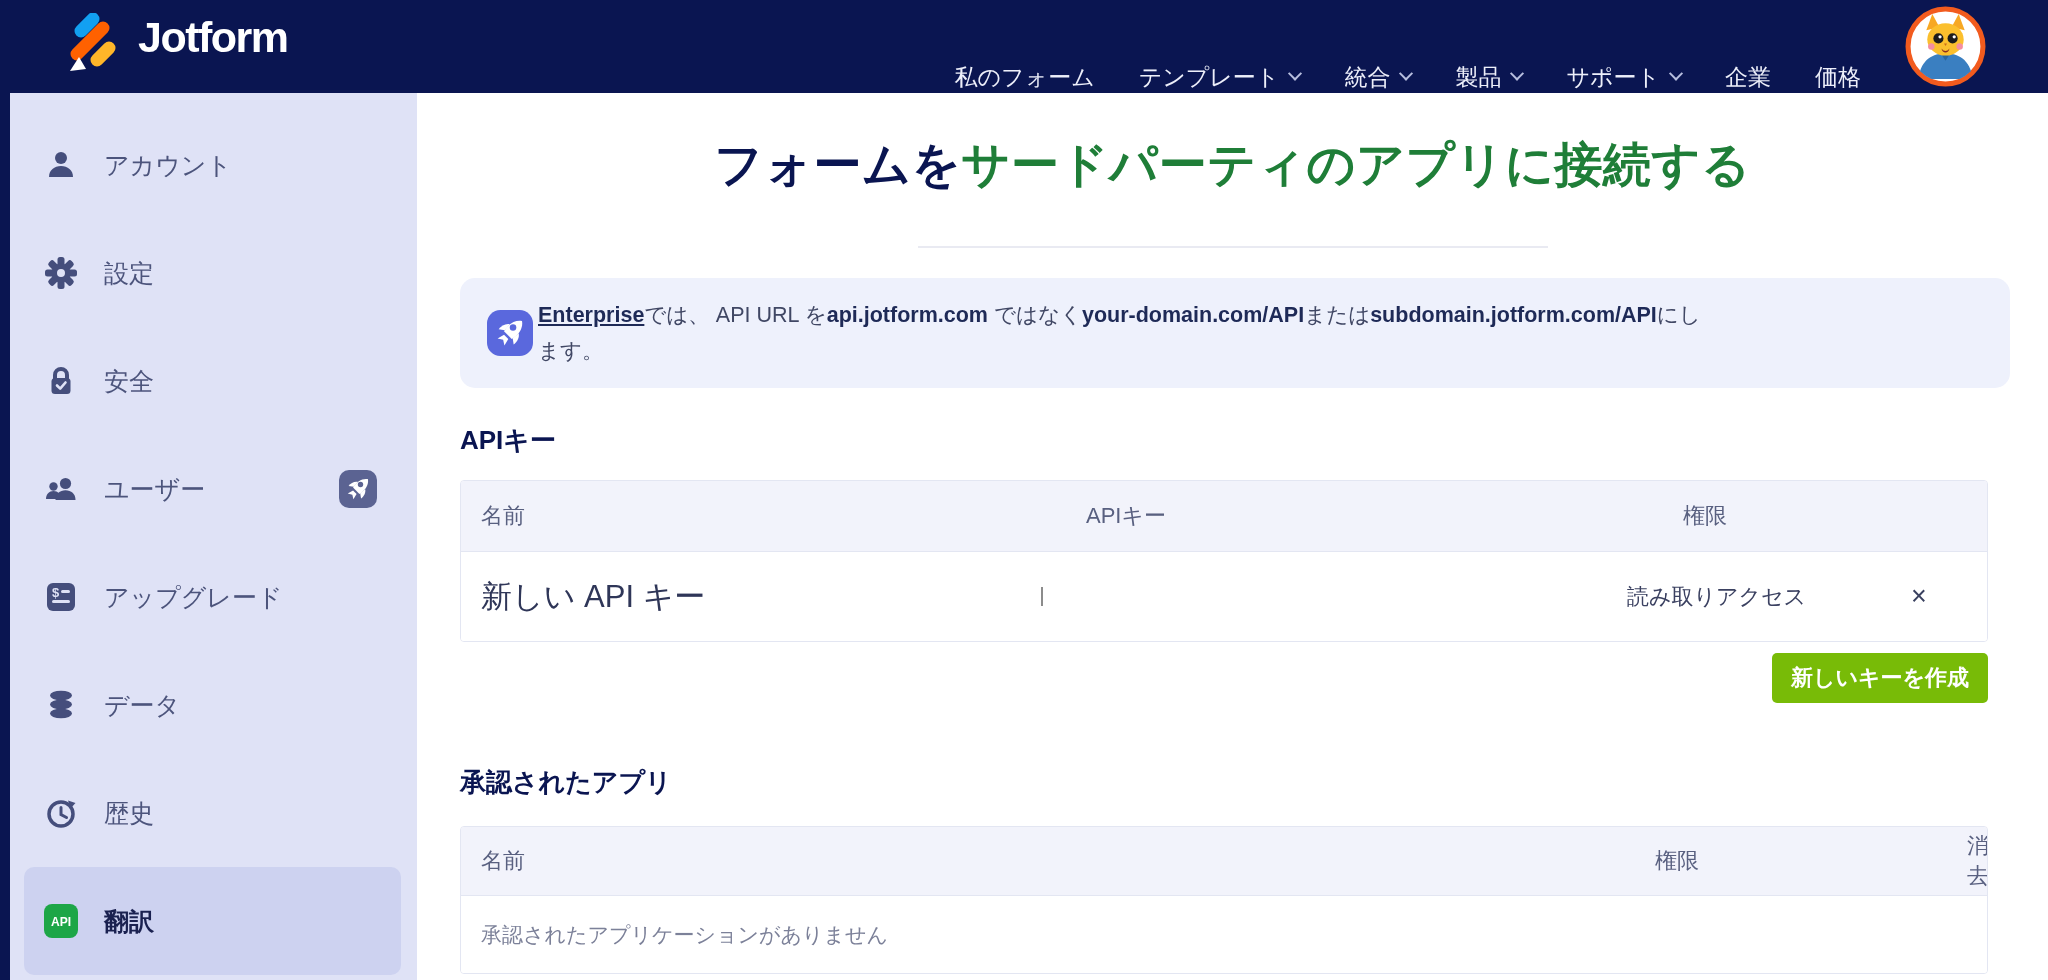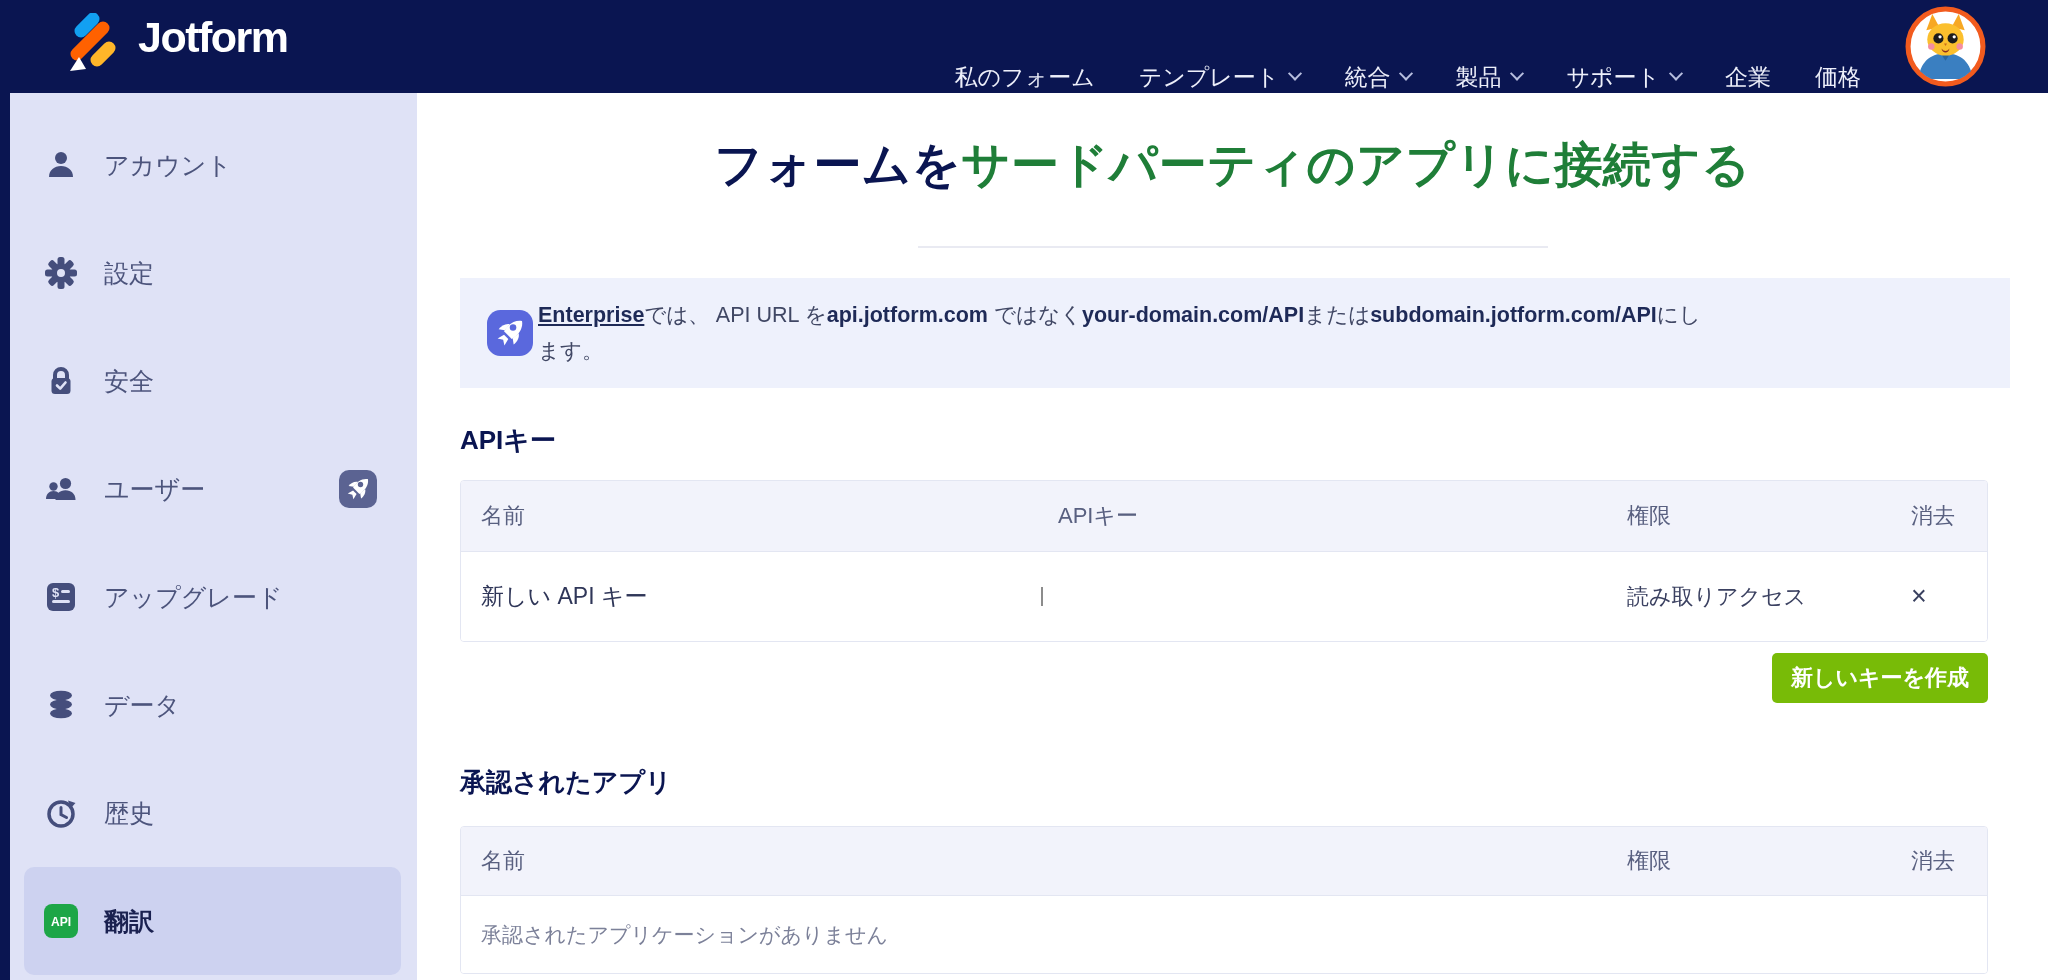--- a/index.html
+++ b/index.html
@@ -28,42 +28,42 @@
   .side-item .s-icon { width:34px; height:34px; margin-right:26px; flex:0 0 34px; display:flex; align-items:center; justify-content:center; }
   .side-item.active { background:#cdd2f0; border-radius:10px; margin-left:14px; margin-right:16px; padding-left:20px; color:#1a2150; font-weight:700; }
   .rocket-badge { position:absolute; right:40px; top:35px; width:38px; height:38px; }
 
   
   .main { position:absolute; left:417px; top:93px; width:1631px; height:887px; background:#fff; }
   .page-title { position:absolute; top:40px; left:0; width:100%; text-align:center; font-size:48px; font-weight:700; color:#0a1551; letter-spacing:0.5px; }
   .page-title .hl { color:#1f7e38; }
   .title-divider { position:absolute; top:153px; left:50%; transform:translateX(-50%); width:630px; height:2px; background:#e9eaf2; }
 
-  .banner { position:absolute; top:185px; left:43px; width:1550px; height:110px; background:#eef1fc; border-radius:0; }
+  .banner { position:absolute; top:185px; left:43px; width:1550px; height:110px; background:#eef1fc; border-radius:15px; }
   .banner-icon { position:absolute; left:27px; top:32px; width:46px; height:46px; }
   .banner-text { position:absolute; left:78px; top:19px; width:1170px; font-size:21.5px; line-height:36px; color:#404764; }
   .banner-text b { color:#1e2a57; font-weight:700; }
   .banner-text .ent { text-decoration:underline; }
   .banner-btn { position:absolute; right:24px; top:34px; width:266px; height:46px; background:#5e6cd6; border:none; border-radius:6px; color:#fff; font-size:21px; font-family:inherit; cursor:pointer; }
 
   .section-heading { position:absolute; left:43px; font-size:26px; font-weight:700; color:#0a1551; }
   .h-apikeys { top:330px; }
   .h-apps { top:672px; }
 
   .table { position:absolute; left:43px; width:1528px; background:#fff; border:1px solid #e3e6f2; border-radius:4px; overflow:hidden; }
   .t1 { top:387px; }
   .t2 { top:733px; }
-  .thead { background:#f2f3fb; display:grid; align-items:center; color:#596080; font-size:22px; border-bottom:1px solid #e3e6f2; }
+  .thead { background:#f2f3fb; display:grid; align-items:center; color:#596080; font-size:22px; border-bottom:1px solid #e3e6f2;gap:28px; }
   .trow { display:grid; align-items:center; background:#fff; }
   .t1 .thead { grid-template-columns:597px 569px 284px 1fr; height:71px; }
   .t1 .trow  { grid-template-columns:597px 569px 284px 1fr; height:89px; }
   .t2 .thead { grid-template-columns:1166px 284px 1fr; height:69px; }
   .t2 .trow  { grid-template-columns:1166px 284px 1fr; height:77px; }
   .cell-pad { padding-left:20px; }
-  .key-name { color:#2f3658; font-size:23px; }
+  .key-name { color:#2f3658; font-size:31px; }
   .redacted { width:400px; height:57px; background:#000; border:1px solid #8c8c8c; margin-left:-17px; }
   .perm-text { color:#3b4161; font-size:22px; }
   .delete-x { font-size:27px; color:#39405f; cursor:pointer; line-height:1; width:30px; }
   .empty-text { color:#7c8199; font-size:21px; }
 
   .create-btn { position:absolute; top:560px; right:60px; width:216px; height:50px; background:#78bb07; border:none; border-radius:5px; color:#fff; font-size:22px; font-weight:700; font-family:inherit; cursor:pointer; }
 </style>
 </head>
 <body>
 

